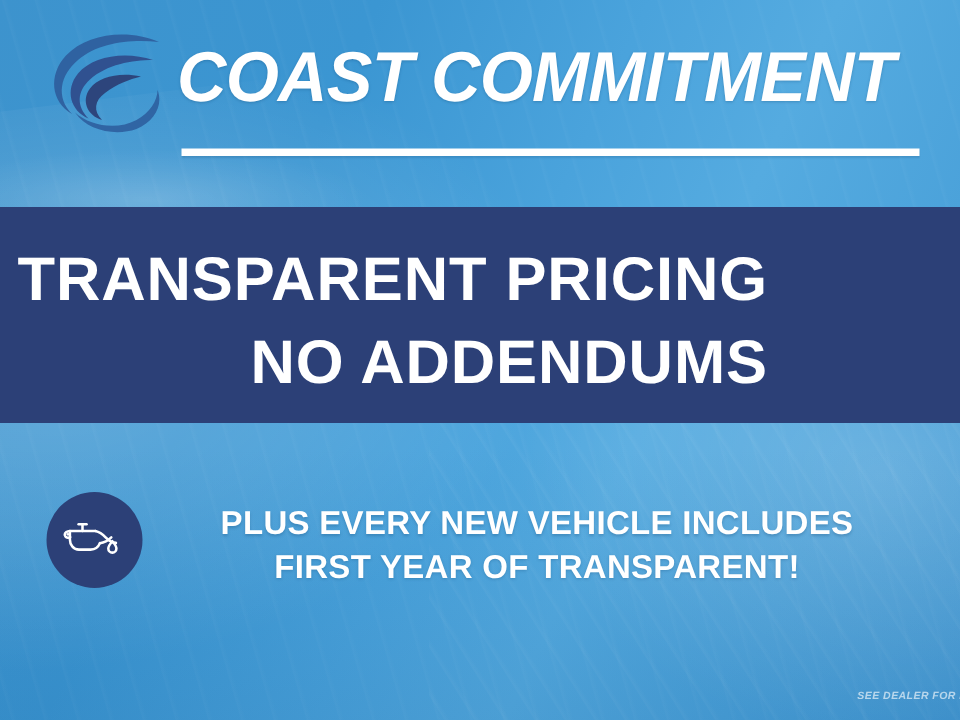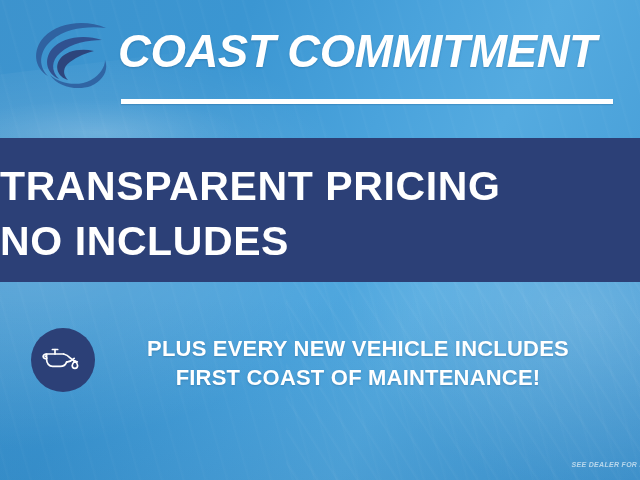--- a/index.html
+++ b/index.html
@@ -161,21 +161,21 @@
     left: 0;
     top: 138px;
     width: 640px;
     height: 144px;
     background: #2c4077;
   }
   .headline {
     position: absolute;
     left: 0;
     width: 512px;
-    text-align: left;
+    text-align: right;
     color: #ffffff;
     font-weight: bold;
     letter-spacing: 0.6px;
   }
   .headline-1 {
     top: 24px;
     font-size: 41px;
     line-height: 48px;
   }
   .headline-2 {
@@ -254,37 +254,37 @@
       </svg>
     </div>
 
     <div class="brand-title">COAST COMMITMENT</div>
 
     <div class="header-rule"></div>
   </div>
 
   <div class="navy-band">
     <div class="headline headline-1">TRANSPARENT PRICING</div>
-    <div class="headline headline-2">NO INCLUDES</div>
+    <div class="headline headline-2">NO ADDENDUMS</div>
   </div>
 
   <div class="promo-icon">
     <svg viewBox="0 0 44 30" xmlns="http://www.w3.org/2000/svg" fill="none" stroke="#ffffff" stroke-width="1.7" stroke-linecap="round" stroke-linejoin="round">
       <path d="M4.6 9.2 C2.3 9.6 1.6 11.4 2.6 12.7 C3.4 13.7 5.0 13.8 5.8 13.1"></path>
       <circle cx="4.3" cy="11.2" r="0.9" fill="#ffffff" stroke="none"></circle>
       <path d="M5.6 9.0 L5.6 14.6 C5.6 18.4 8.1 21.4 11.6 21.4 L19.4 21.4 C22.3 21.4 24.6 19.6 25.6 17.1"></path>
       <path d="M5.6 9.0 L22.6 9.0"></path>
       <path d="M14.0 9.0 L14.0 4.6"></path>
       <path d="M11.4 4.5 L16.7 4.5"></path>
       <path d="M22.6 9.0 C25.4 9.6 27.6 11.3 29.4 13.2 C31.4 15.3 33.6 16.7 36.3 16.9"></path>
       <path d="M25.6 17.1 C28.9 16.8 31.3 15.2 33.2 13.3"></path>
       <path d="M36.6 20.6 C36.6 22.2 35.4 23.4 33.9 23.4 C32.4 23.4 31.2 22.2 31.2 20.6 C31.2 19.0 33.9 15.8 33.9 15.8 C33.9 15.8 36.6 19.0 36.6 20.6 Z"></path>
     </svg>
   </div>
 
   <div class="promo-text">
     <span class="promo-line">PLUS EVERY NEW VEHICLE INCLUDES</span>
-    <span class="promo-line">FIRST COAST OF MAINTENANCE!</span>
+    <span class="promo-line">FIRST YEAR OF TRANSPARENT!</span>
   </div>
 
   <div class="disclaimer">SEE DEALER FOR DETAILS</div>
 
 </div>
 
 </body></html>

